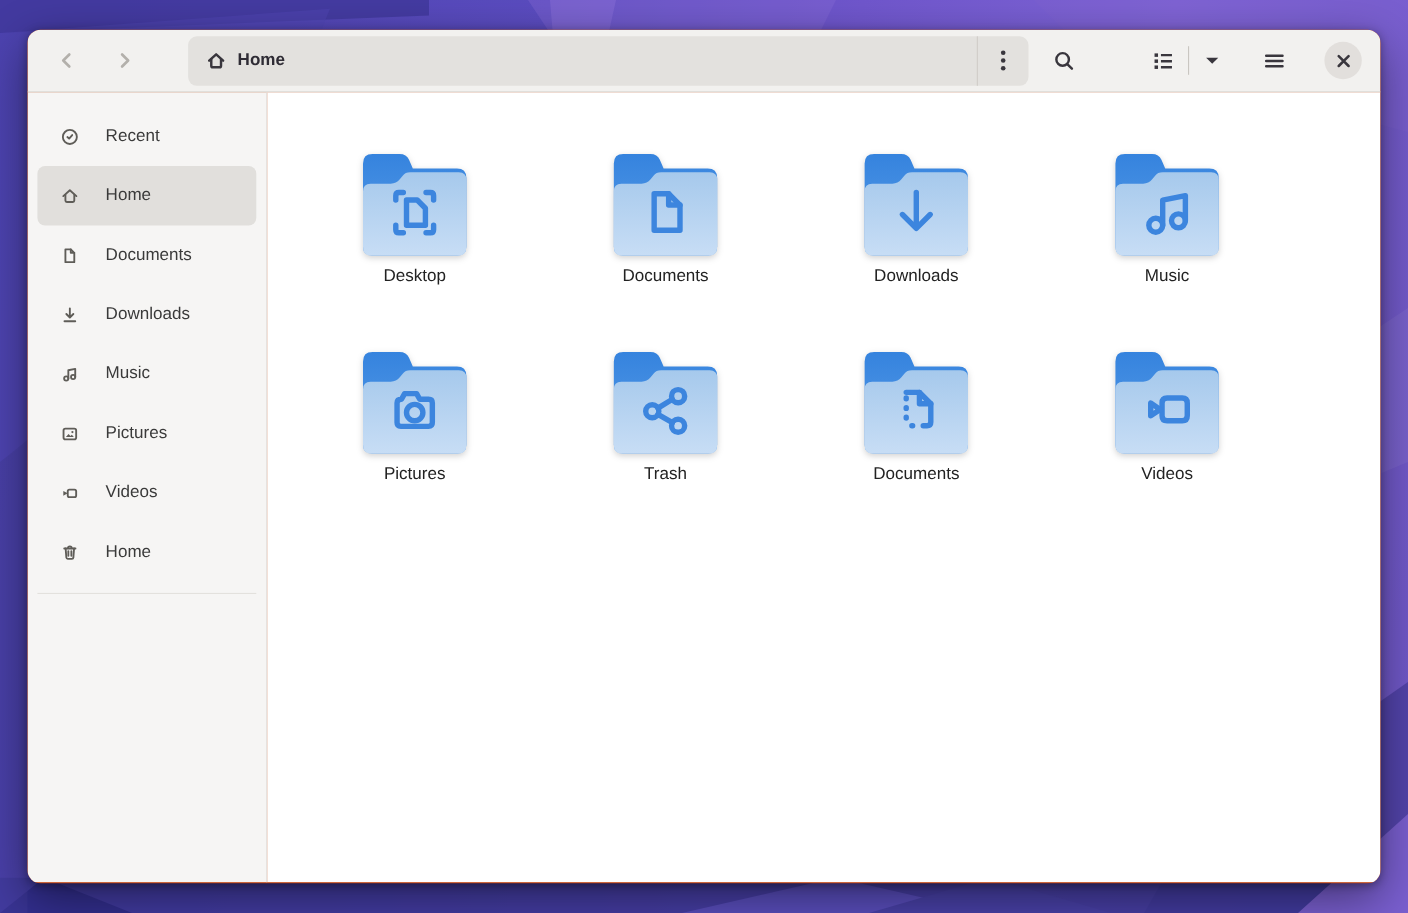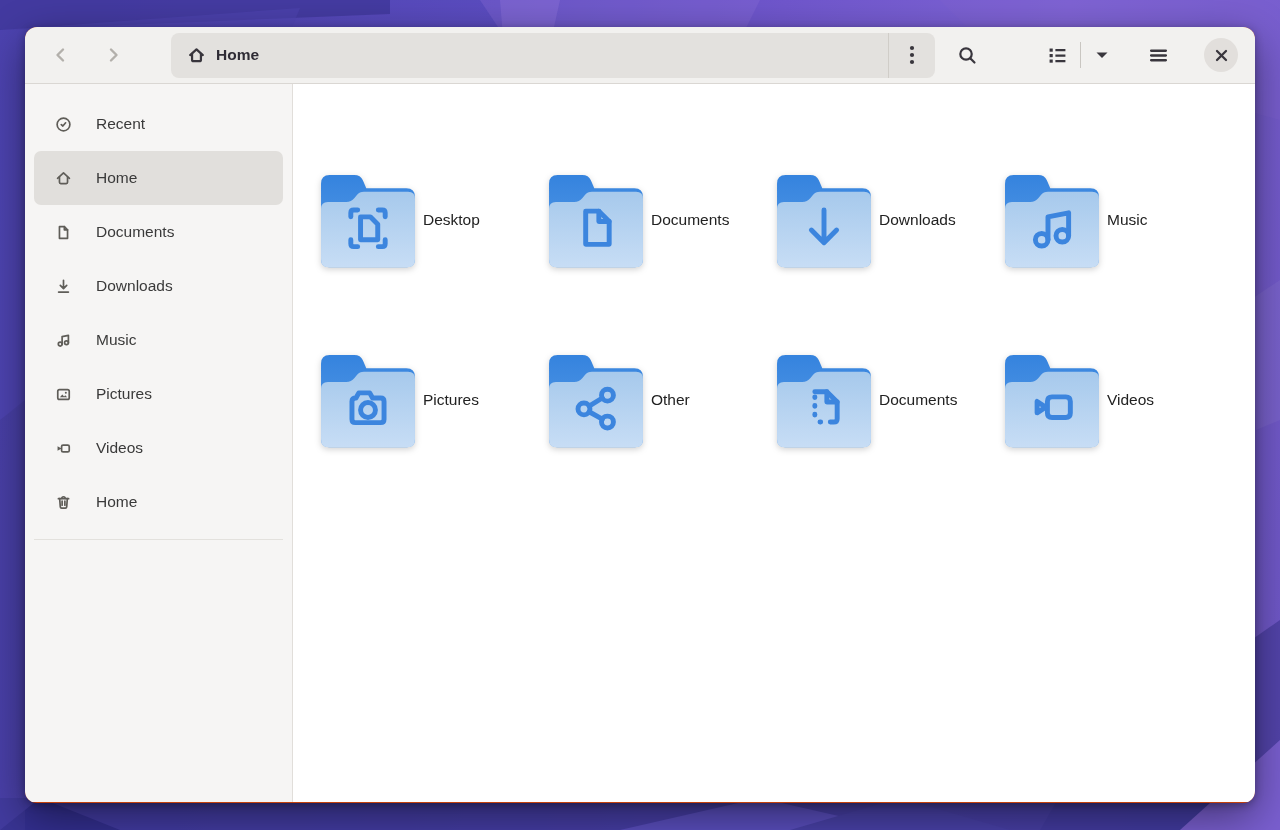--- a/index.html
+++ b/index.html
@@ -33,32 +33,32 @@
   .search-btn { width:44px; margin-left:10px; }
   .viewlist-btn { width:44px; margin-left:46px; }
   .split-divider { width:1px; height:26px; background:#c9c6c1; margin:0 1px; }
   .viewarrow-btn { width:40px; }
   .menu-btn { width:44px; margin-left:14px; }
   .close-btn { width:34px; height:34px; margin-left:24px; border:none; border-radius:50%;
     background:#e2dfdc; display:flex; align-items:center; justify-content:center; }
 
   
   .window-body { display:flex; height:718px; }
-  .sidebar { width:268px; background:#f6f5f4; border-right:1px solid #e1deda;
+  .sidebar { width:218px; background:#f6f5f4; border-right:1px solid #e1deda;
     padding-top:13px; flex-shrink:0; }
   .side-row { height:54px; margin:0 9px; border-radius:7px; display:flex; align-items:center;
     padding-left:21px; gap:24px; }
   .side-row.selected { background:#e1dfdc; }
   .side-row .lbl { font-size:15.5px; color:#3a3a3a; }
   .side-sep { height:1px; background:#e3e1dd; margin:10px 9px; }
   .sicon { width:17px; height:17px; flex-shrink:0; }
 
   .content { flex:1; background:#ffffff; padding:44px 0 0 20px;
     display:grid; grid-template-columns:repeat(4,228px); grid-auto-rows:180px; }
-  .folder-cell { display:flex; flex-direction:row; align-items:center; }
+  .folder-cell { display:flex; flex-direction:column; align-items:center; }
   .folder-cell svg.folder { width:110px; height:110px;
     filter:drop-shadow(0 2px 3px rgba(0,0,0,.18)); }
   .folder-name { margin-top:4px; font-size:15.5px; color:#222222; }
 
   .emb { fill:none; stroke:#3c85de; stroke-width:4.3; stroke-linejoin:round; stroke-linecap:round; }
   .sic { fill:none; stroke:#5f5d58; stroke-width:1.6; stroke-linejoin:round; stroke-linecap:round; }
   .hic { fill:none; stroke:#39363d; stroke-width:2.1; stroke-linejoin:round; stroke-linecap:round; }
 </style>
 </head>
 <body>
@@ -307,21 +307,21 @@
         <svg class="folder" viewBox="0 0 96 96">
           <path d="M7 84 V18 Q7 10.5 14.5 10.5 H36 Q41.5 10.5 43.5 15 L46.5 22 H81.5 Q89 22 89 29.5 V84 Q89 91 82 91 H14 Q7 91 7 84 Z" fill="url(#flapG)"></path>
           <path d="M7 84 V40 Q7 34 13 34 H29 Q33.5 34 36 30.8 L38.5 27.7 Q40.5 25 44.5 25 H83 Q89 25 89 31 V84 Q89 91 83 91 H13 Q7 91 7 84 Z" fill="url(#bodyG)"></path>
           <g>
             <circle class="emb" cx="37.5" cy="57.5" r="5.2"></circle>
             <circle class="emb" cx="58" cy="45.5" r="5.2"></circle>
             <circle class="emb" cx="58" cy="69" r="5.2"></circle>
             <path class="emb" d="M42 55 L53.5 48 M42 60 L53.5 66.5"></path>
           </g>
         </svg>
-        <span class="folder-name">Other</span>
+        <span class="folder-name">Trash</span>
       </div>
 
       <div class="folder-cell">
         <svg class="folder" viewBox="0 0 96 96">
           <path d="M7 84 V18 Q7 10.5 14.5 10.5 H36 Q41.5 10.5 43.5 15 L46.5 22 H81.5 Q89 22 89 29.5 V84 Q89 91 82 91 H14 Q7 91 7 84 Z" fill="url(#flapG)"></path>
           <path d="M7 84 V40 Q7 34 13 34 H29 Q33.5 34 36 30.8 L38.5 27.7 Q40.5 25 44.5 25 H83 Q89 25 89 31 V84 Q89 91 83 91 H13 Q7 91 7 84 Z" fill="url(#bodyG)"></path>
           <g>
             <path class="emb" d="M40 42.5 H50.5 L59.5 51.5 V66 Q59.5 69 56.5 69 H53.5"></path>
             <path class="emb" d="M50.5 42.5 V51.5 H59.5"></path>
             <path class="emb" stroke-dasharray="0.6 7" d="M40 47 V65 M44.5 69 H51"></path>

